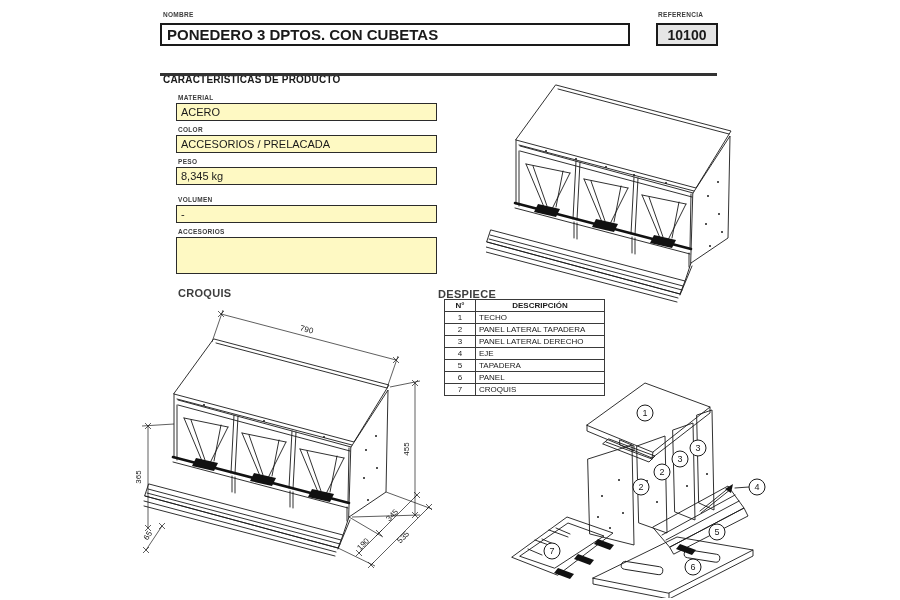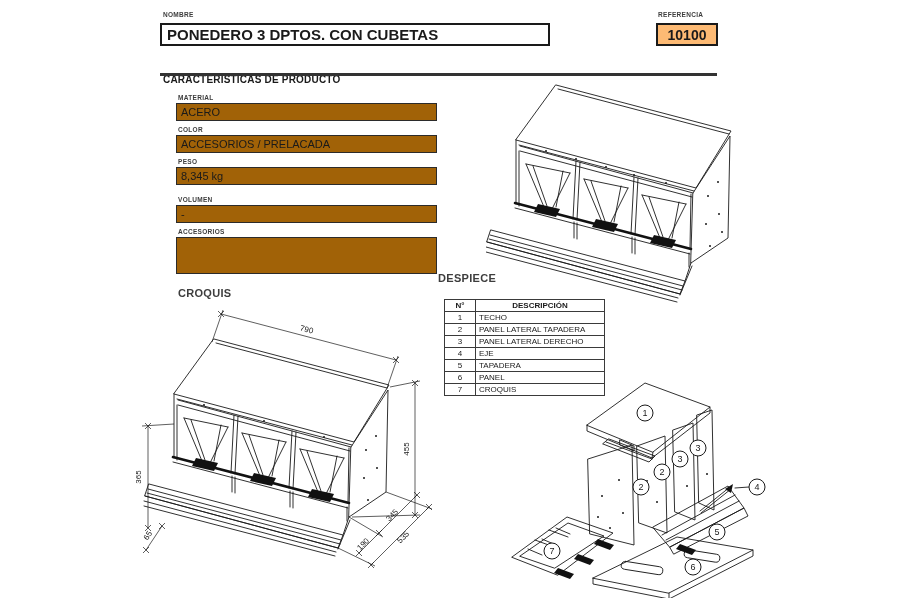--- a/index.html
+++ b/index.html
@@ -4,35 +4,35 @@
 <style>
   html,body{margin:0;padding:0;}
   body{
     width:900px;height:600px;position:relative;background:#ffffff;
     font-family:"Liberation Sans","DejaVu Sans",sans-serif;color:#1a1a1a;
     overflow:hidden;
   }
   .abs{position:absolute;}
   .microlabel{font-size:6.5px;letter-spacing:.3px;color:#3d3d3d;font-weight:bold;}
   .title-box{
-    left:160px;top:23px;width:390px;height:23px;border:2px solid #1a1a1a;
+    left:160px;top:23px;width:470px;height:23px;border:2px solid #1a1a1a;
     display:flex;align-items:center;padding-left:5px;font-weight:bold;font-size:15px;
     box-sizing:border-box;background:#fff;
   }
   .ref-box{
     left:656px;top:23px;width:62px;height:23px;border:2px solid #1a1a1a;
     display:flex;align-items:center;justify-content:center;font-weight:bold;font-size:14px;
-    box-sizing:border-box;background:#fdba74;
+    box-sizing:border-box;background:#e5e5e5;
   }
   .section-title{left:163px;top:58px;font-size:10px;font-weight:bold;letter-spacing:.2px;margin-top:16px;}
   .section-rule{left:160px;top:73px;width:557px;height:3px;background:#333;}
   .fieldlabel{font-size:6.5px;letter-spacing:.3px;color:#3d3d3d;font-weight:bold;}
   .fieldbox{
     left:176px;width:261px;height:18px;border:1.5px solid #2b2b2b;box-sizing:border-box;
-    display:flex;align-items:center;padding:0 4px;font-size:11px;background:#a16207;
+    display:flex;align-items:center;padding:0 4px;font-size:11px;background:#fef9c3;
   }
   .fieldbox.tall{height:37px;align-items:flex-start;}
   .caption{font-size:11px;letter-spacing:.3px;color:#3d3d3d;font-weight:bold;}
   table.despiece{
     border-collapse:collapse;font-size:8px;background:#fff;
   }
   table.despiece th,table.despiece td{
     border:1px solid #3a3a3a;padding:0 3px;height:11px;line-height:11px;white-space:nowrap;
   }
   table.despiece th{font-weight:bold;text-align:center;}
@@ -82,21 +82,21 @@
 <div class="abs fieldbox" style="top:205px">
     <span>-</span>
   </div>
 
 <div class="abs fieldlabel" style="left:178px;top:228px">ACCESORIOS</div>
 <div class="abs fieldbox tall" style="top:237px">
     <span></span>
   </div>
 
 <div class="abs caption" style="left:178px;top:287px">CROQUIS</div>
-<div class="abs caption" style="left:438px;top:272px">DESPIECE</div>
+<div class="abs caption" style="left:438px;top:288px">DESPIECE</div>
 
 <table class="despiece abs" style="left:444px;top:299px">
   <thead>
     <tr>
       <th>N°</th>
       <th>DESCRIPCIÓN</th>
     </tr>
   </thead>
   <tbody>
     <tr>

